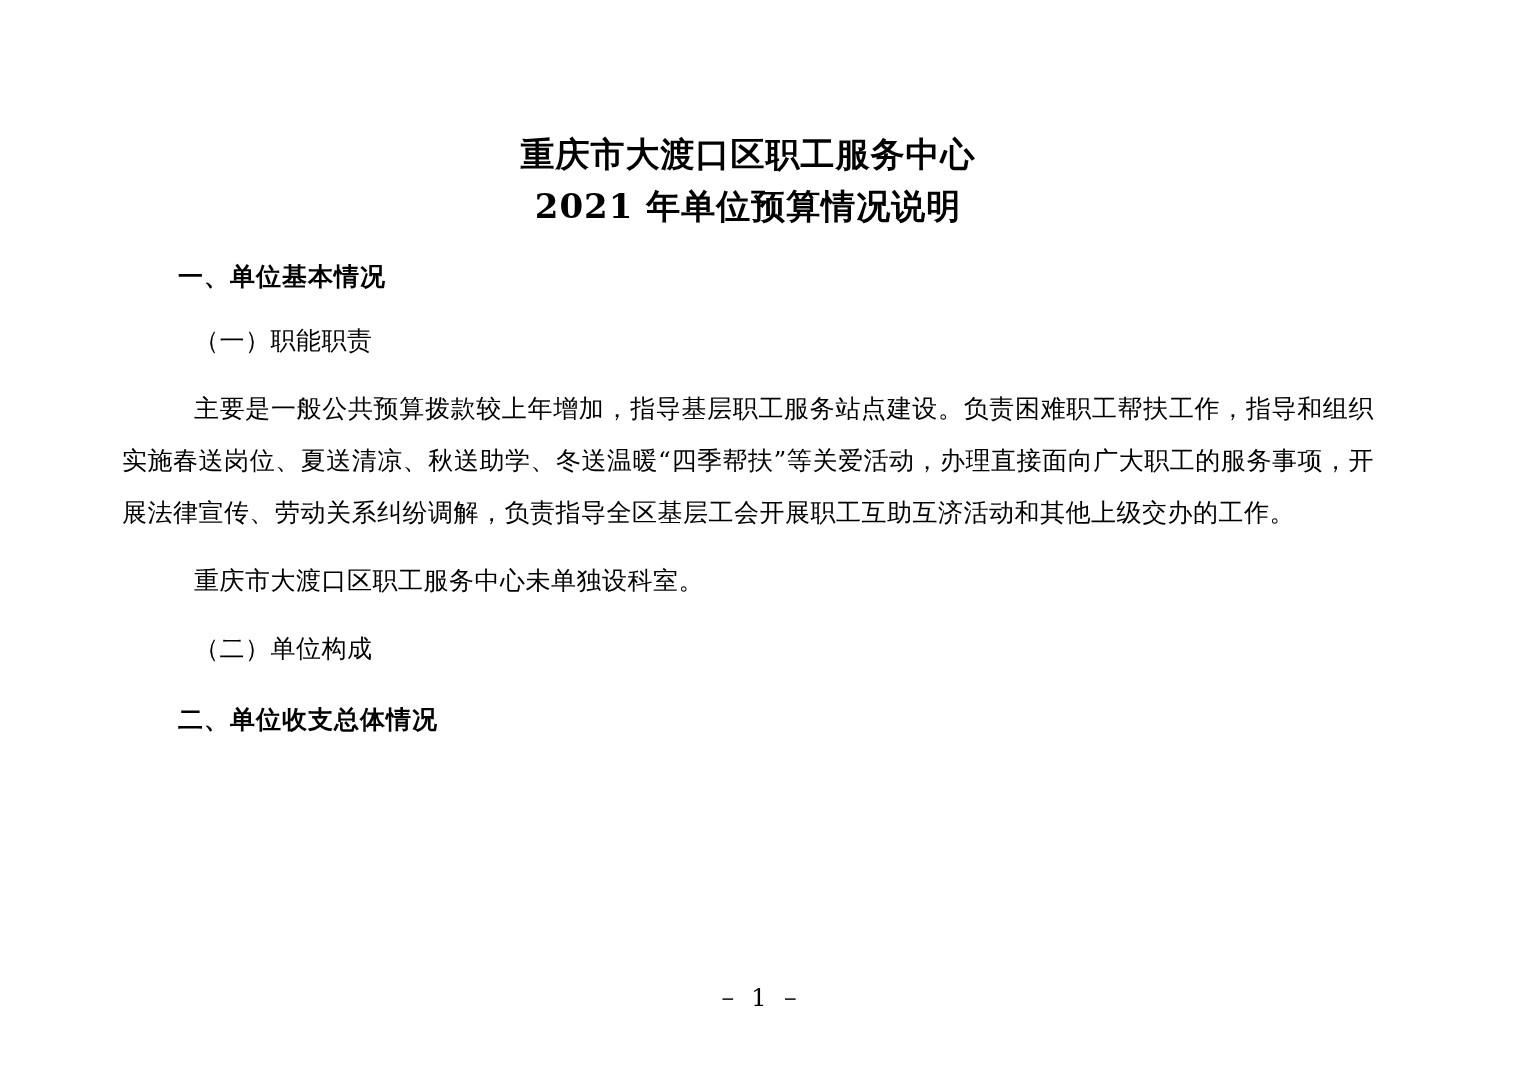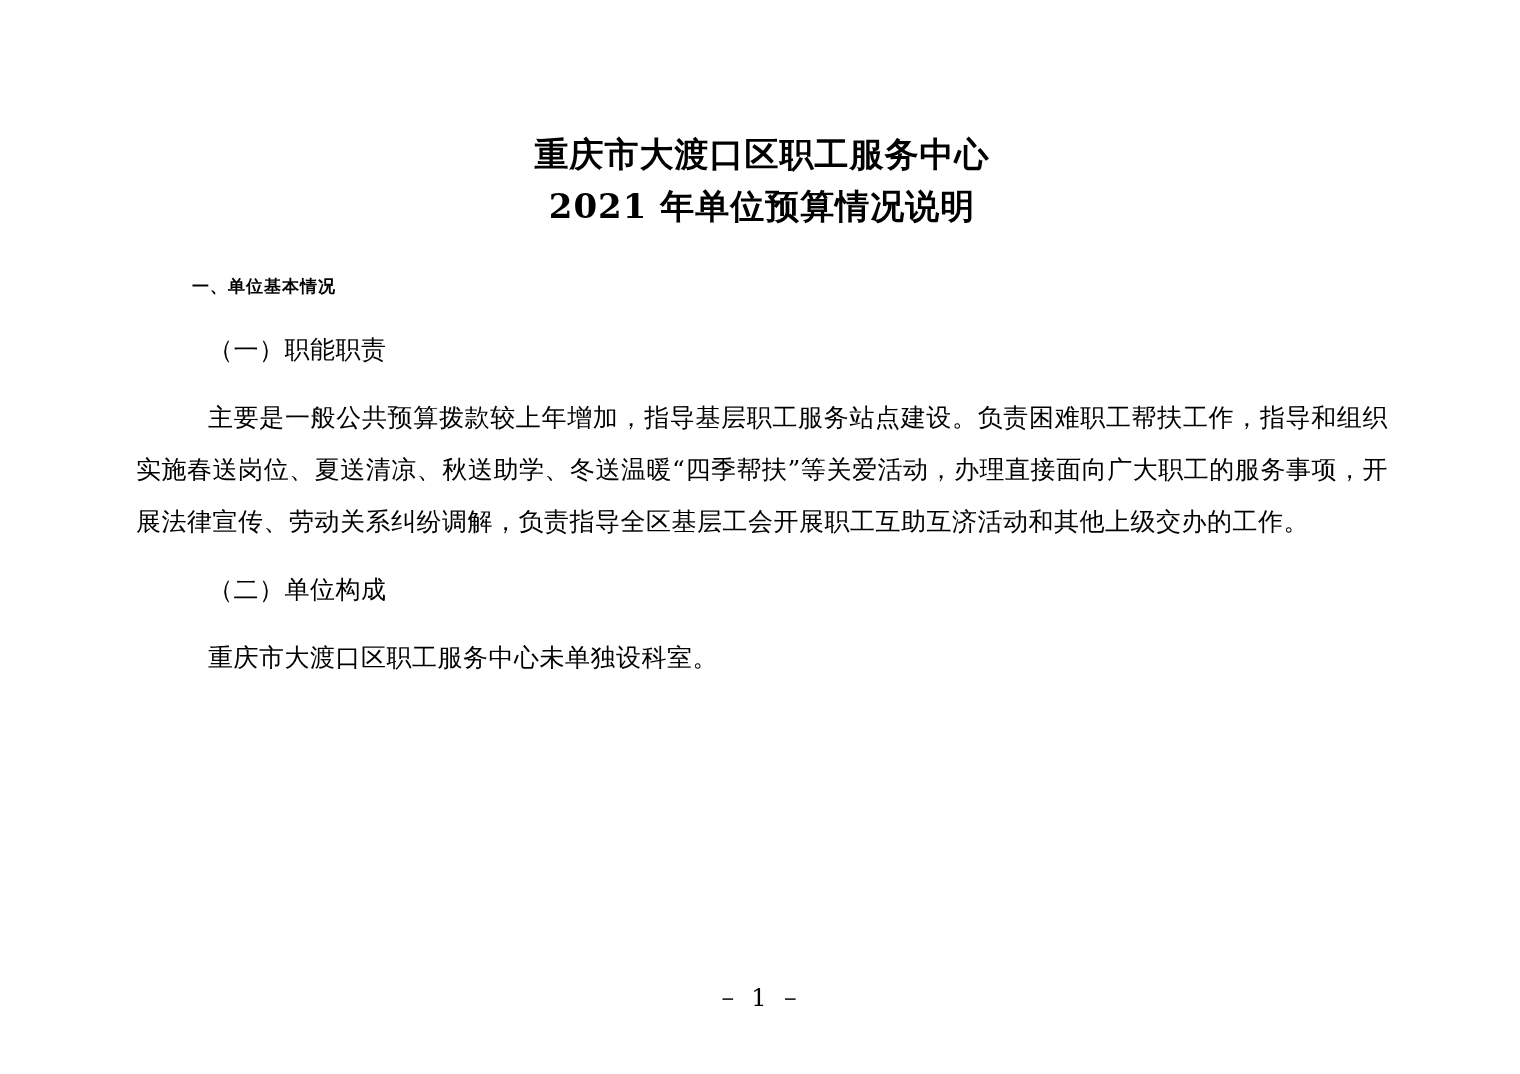--- a/index.html
+++ b/index.html
@@ -12,42 +12,42 @@
     height: 1074px;
     position: relative;
     background: #ffffff;
     box-sizing: border-box;
     font-family: "DejaVu Serif", "Liberation Serif", serif;
     color: #000000;
     overflow: hidden;
   }
   .content {
     position: absolute;
-    left: 120px;
+    left: 106px;
     top: 0;
     width: 1284px;
   }
   .doc-title {
     text-align: center;
     font-family: "DejaVu Serif", "Liberation Serif", serif;
     font-weight: bold;
     font-size: 34px;
     line-height: 52px;
     letter-spacing: 1px;
     margin-top: 128px;
   }
   .doc-title .line2 {
     display: block;
   }
   .section-heading {
     font-family: "DejaVu Sans", "Liberation Sans", sans-serif;
     font-weight: bold;
-    font-size: 17px;
+    font-size: 25px;
     line-height: 44px;
-    margin-top: 32px;
+    margin-top: 23px;
     margin-bottom: 0;
     text-indent: 72px;
     letter-spacing: 1px;
   }
   .para {
     font-size: 25px;
     line-height: 52px;
     text-align: justify;
     text-justify: inter-ideograph;
     margin: 16px;
@@ -78,23 +78,24 @@
       <span>重庆市大渡口区职工服务中心</span>
       <span class="line2">2021 年单位预算情况说明</span>
     </div>
 
     <div class="section-heading">一、单位基本情况</div>
 
     <p class="para sub">（一）职能职责</p>
 
     <p class="para">主要是一般公共预算拨款较上年增加，指导基层职工服务站点建设。负责困难职工帮扶工作，指导和组织实施春送岗位、夏送清凉、秋送助学、冬送温暖“四季帮扶”等关爱活动，办理直接面向广大职工的服务事项，开展法律宣传、劳动关系纠纷调解，负责指导全区基层工会开展职工互助互济活动和其他上级交办的工作。</p>
 
+    <p class="para">重庆市大渡口区职工服务中心未单独设科室。</p>
+
     <p class="para sub">（二）单位构成</p>
 
-    <p class="para">重庆市大渡口区职工服务中心未单独设科室。</p>
-
+    <div class="section-heading">二、单位收支总体情况</div>
 
 
 
   </div>
 
   <div class="footer">－ 1 －</div>
 </div>
 
 </body></html>

